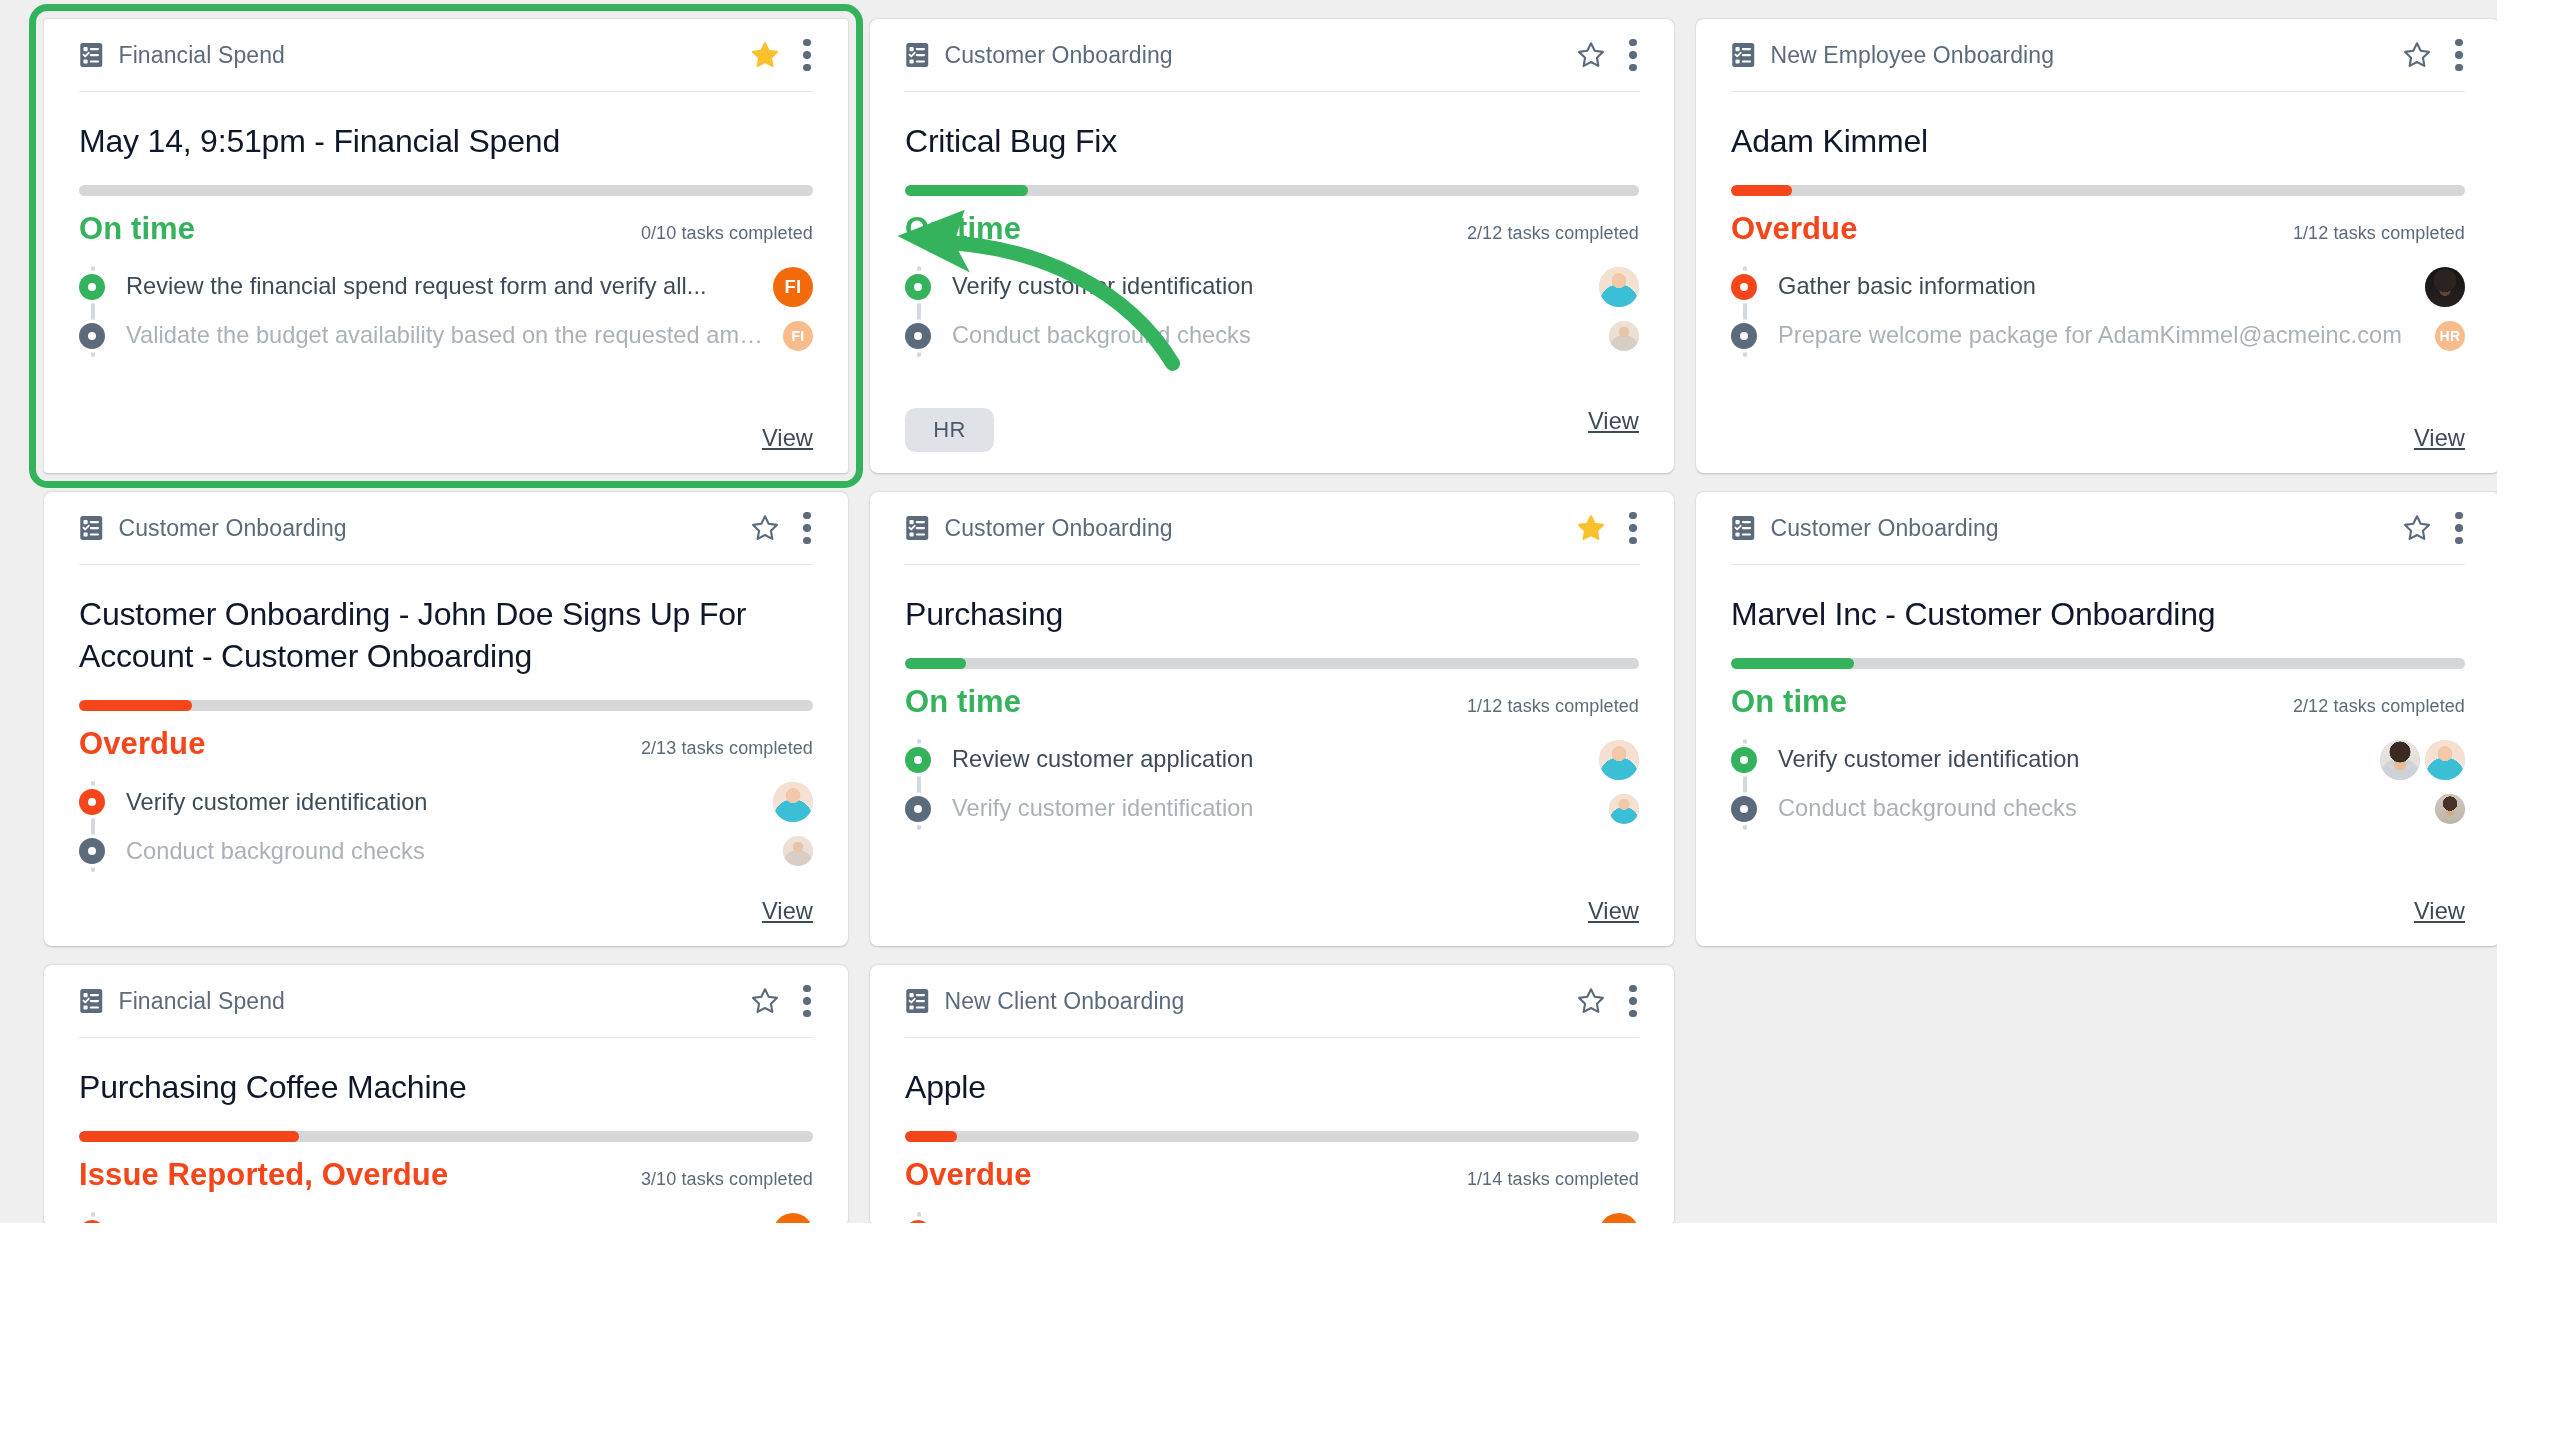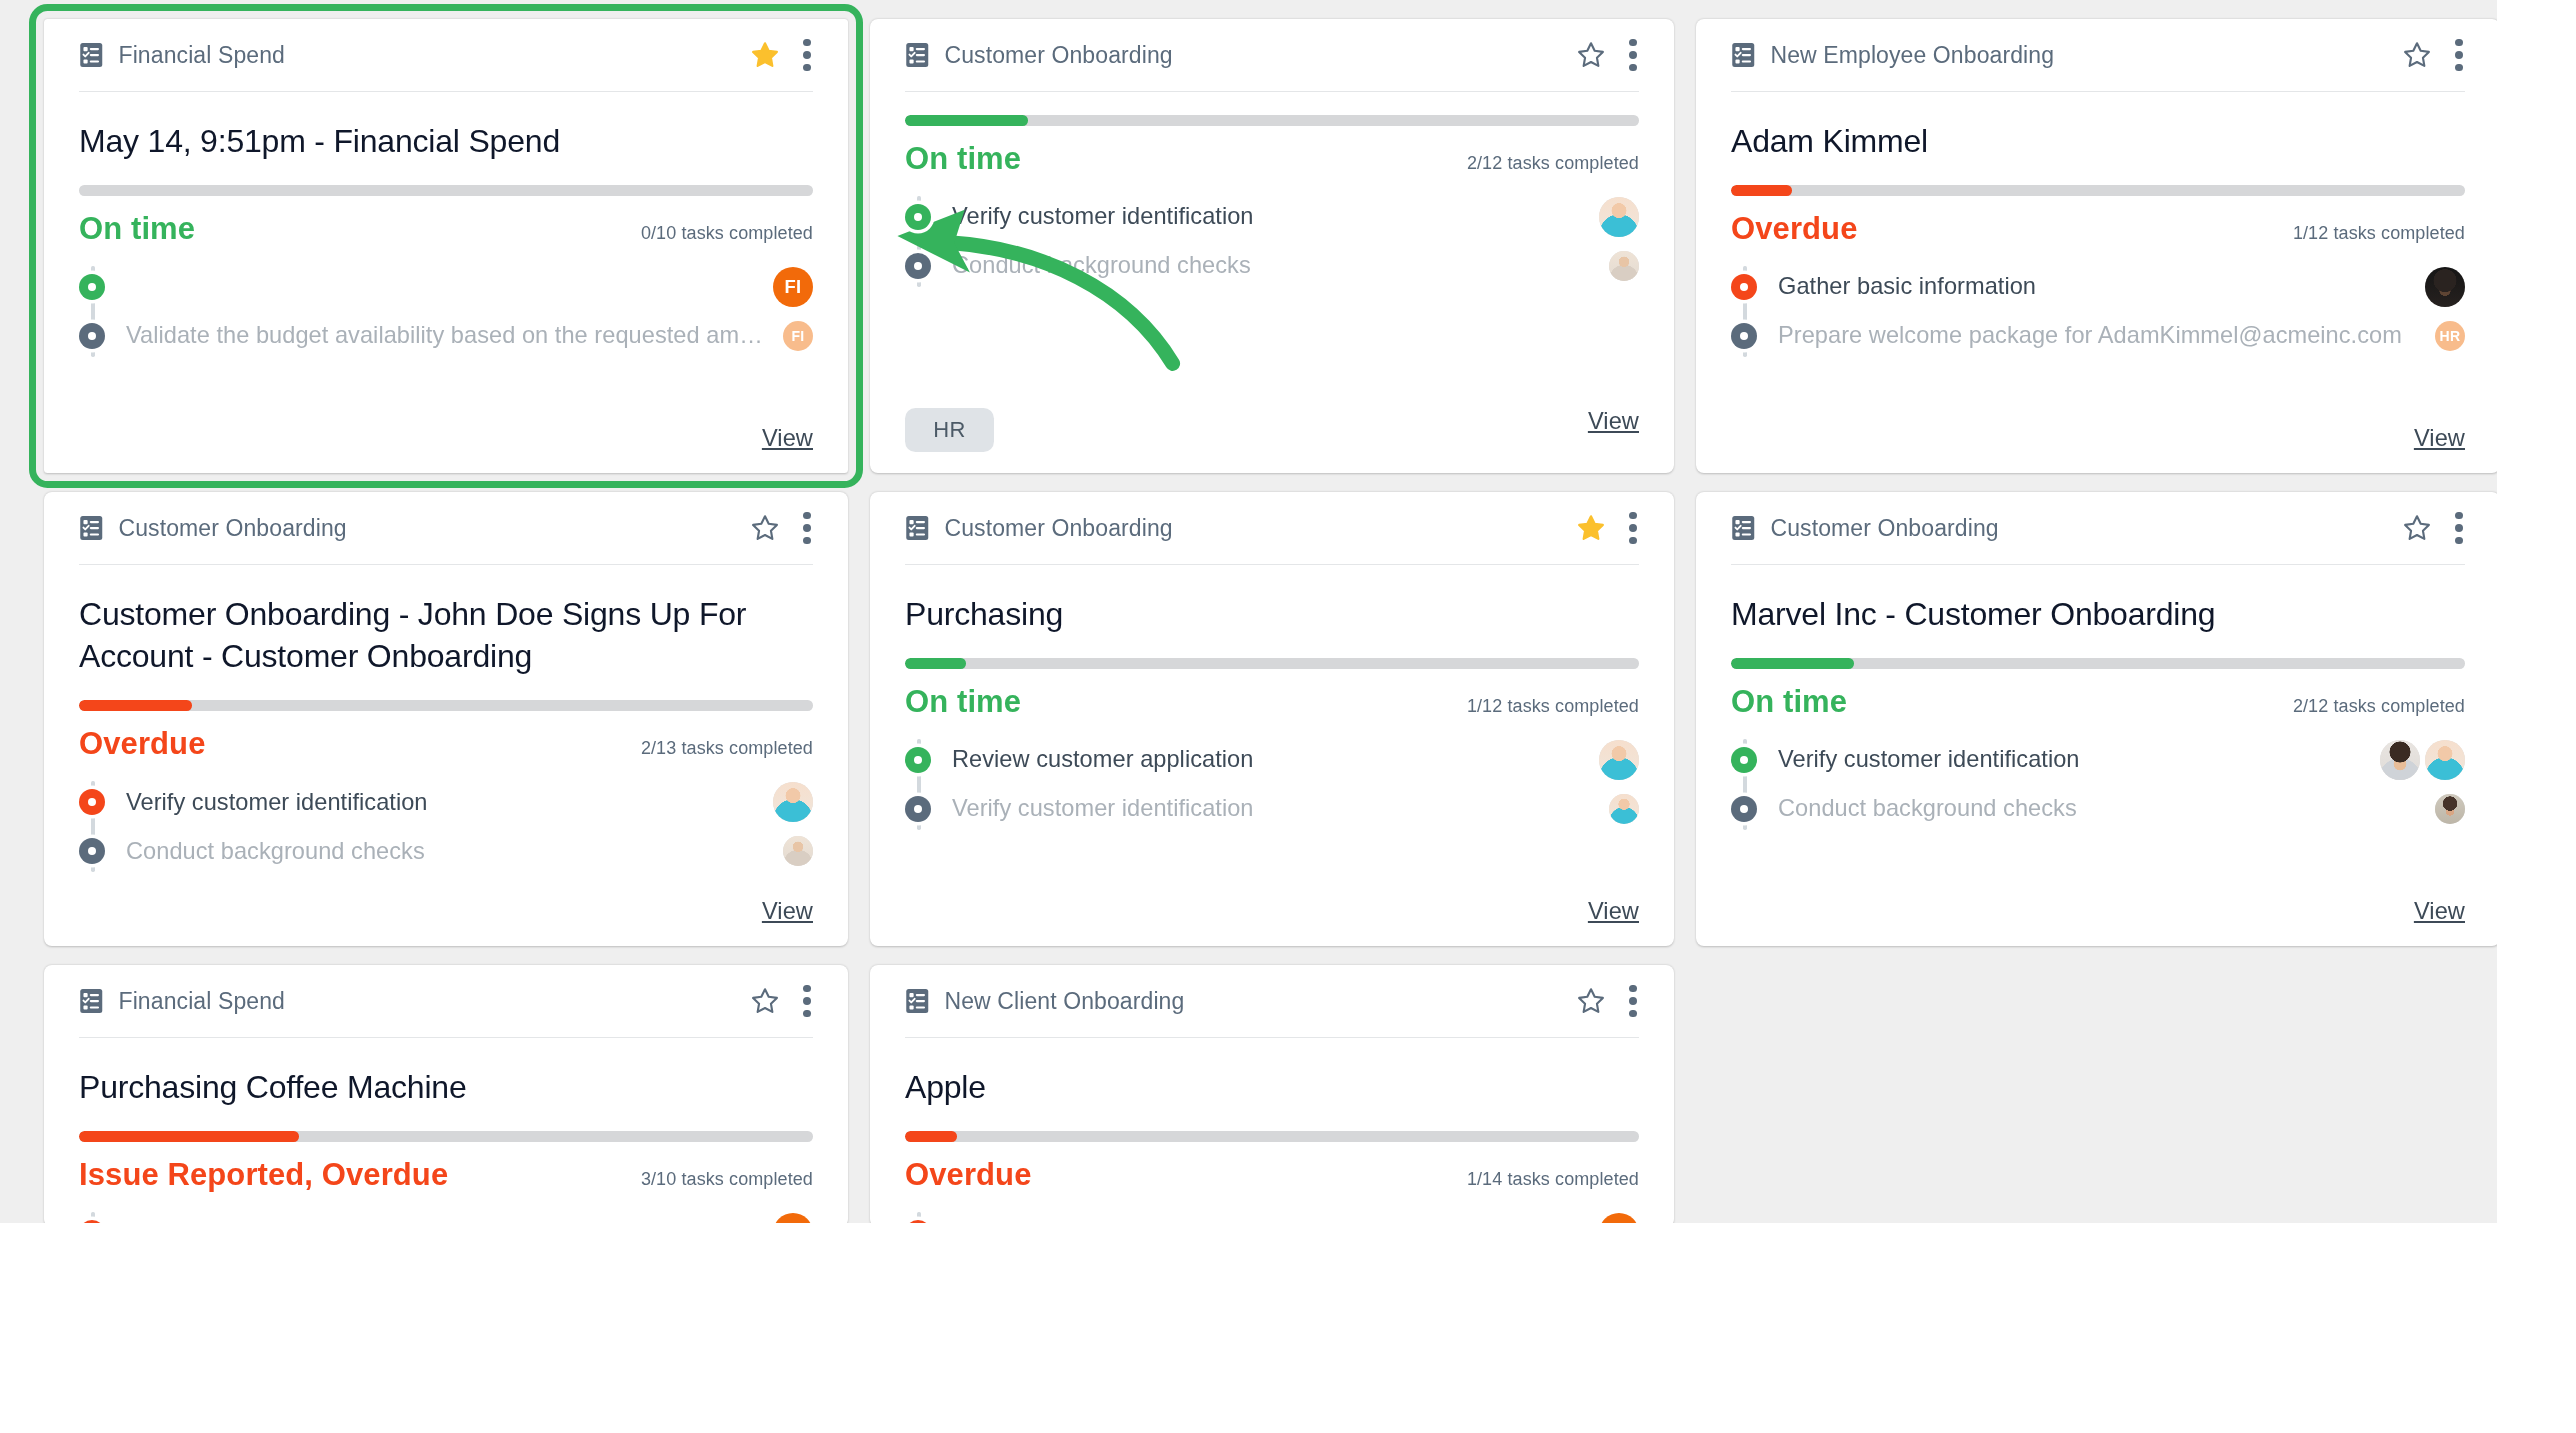--- a/index.html
+++ b/index.html
@@ -222,20 +222,21 @@
           <div class="status-row">
             <span class="status" style="color:#35b35c">On time</span>
             <span class="counts">0/10 tasks completed</span>
           </div>
           <div class="tasks">
             <span class="rail"></span>
             <div class="task">
               <span class="dot green">
                 <i></i>
               </span>
+              <span class="task-label">Review the financial spend request form and verify all...</span>
               <span class="task-sp"></span>
               <span class="avs">
                 <span class="av initials" style="background:#f26a0a">FI</span>
               </span>
             </div>
             <div class="task dim">
               <span class="dot grey">
                 <i></i>
               </span>
               <span class="task-label">Validate the budget availability based on the requested amount...</span>
@@ -265,20 +266,21 @@
             <span class="head-spacer"></span>
             <svg class="star" viewBox="0 0 24 24">
               <path d="M12 2.6 l2.94 5.96 6.58.96 -4.76 4.64 1.12 6.55 -5.88-3.1 -5.88 3.1 1.12-6.55 -4.76-4.64 6.58-.96z" fill="none" stroke="#5b6b7c" stroke-width="1.7" stroke-linejoin="round"></path>
             </svg>
             <span class="kebab">
               <i></i>
               <i></i>
               <i></i>
             </span>
           </div>
+          <div class="card-title">Critical Bug Fix</div>
           <div class="progress">
             <b style="width:16.7%;background:#35b35c"></b>
           </div>
           <div class="status-row">
             <span class="status" style="color:#35b35c">On time</span>
             <span class="counts">2/12 tasks completed</span>
           </div>
           <div class="tasks">
             <span class="rail"></span>
             <div class="task">

